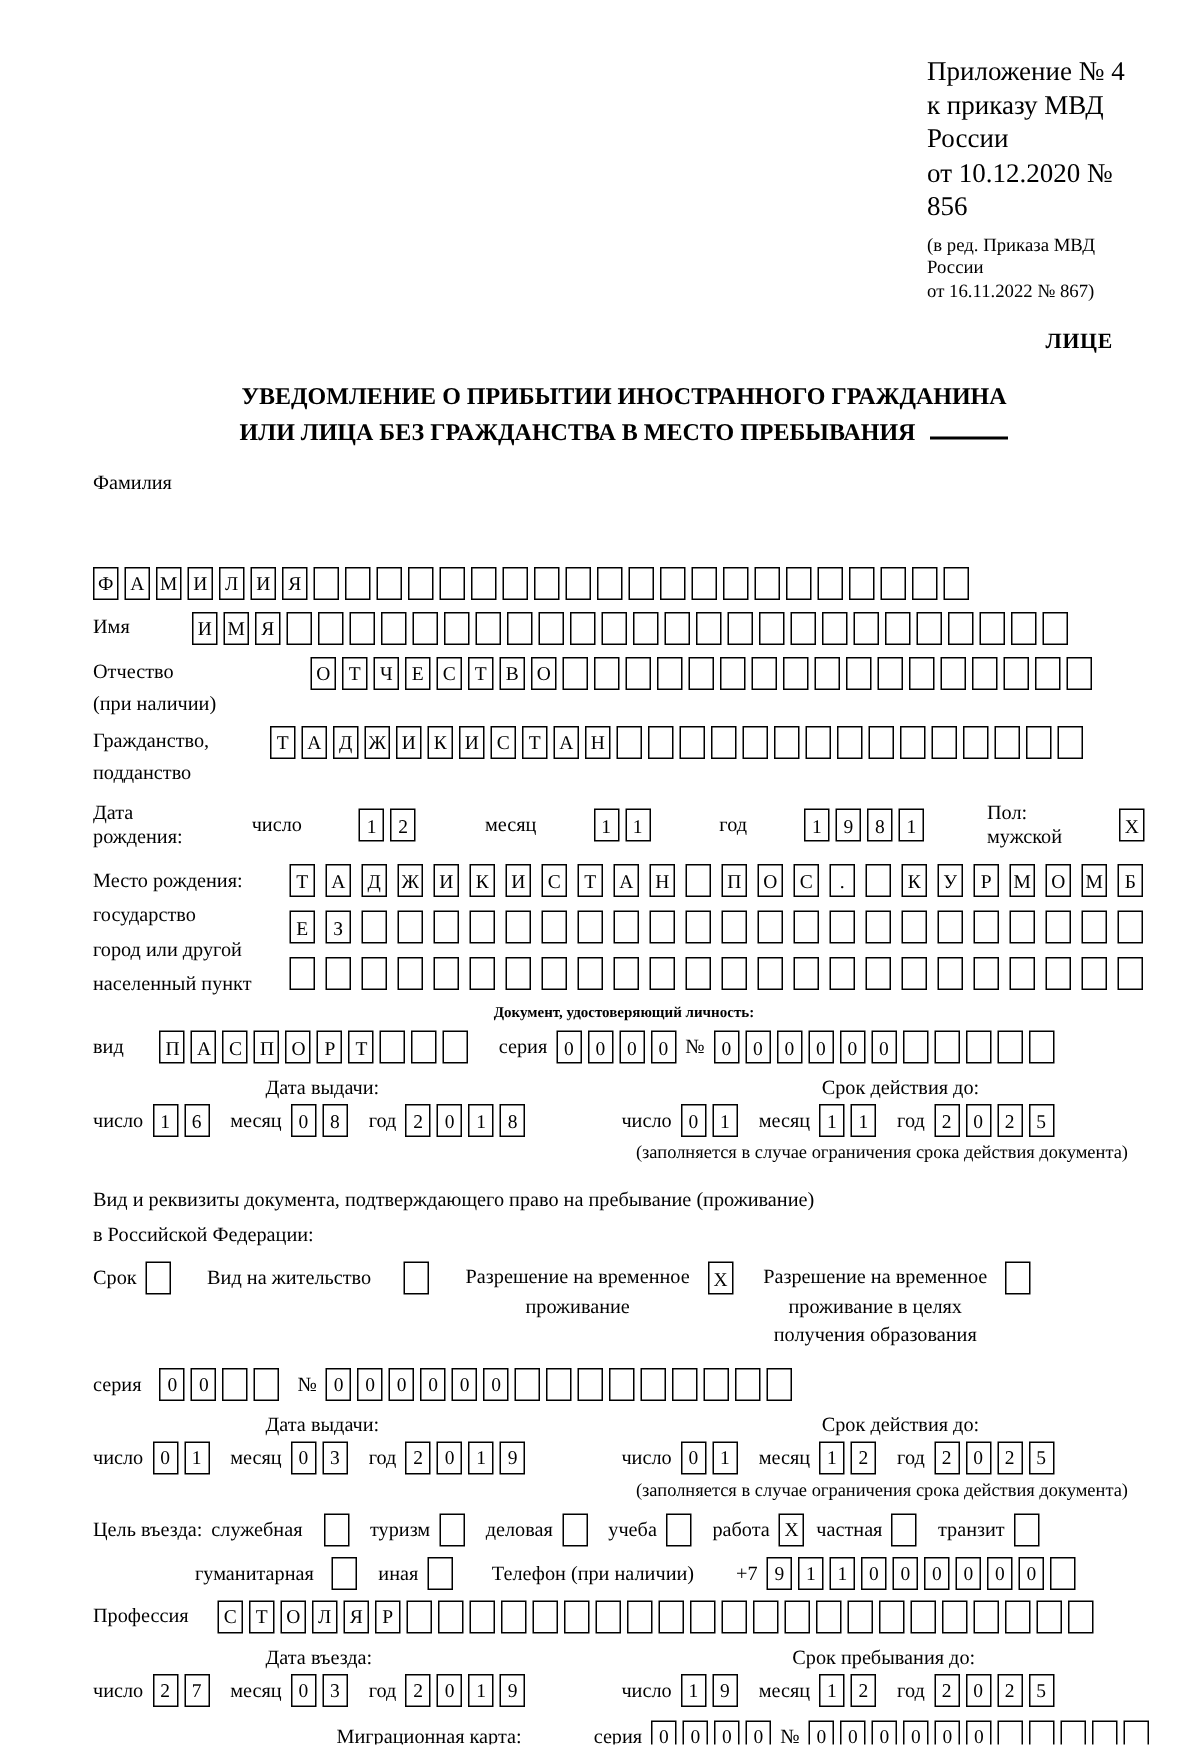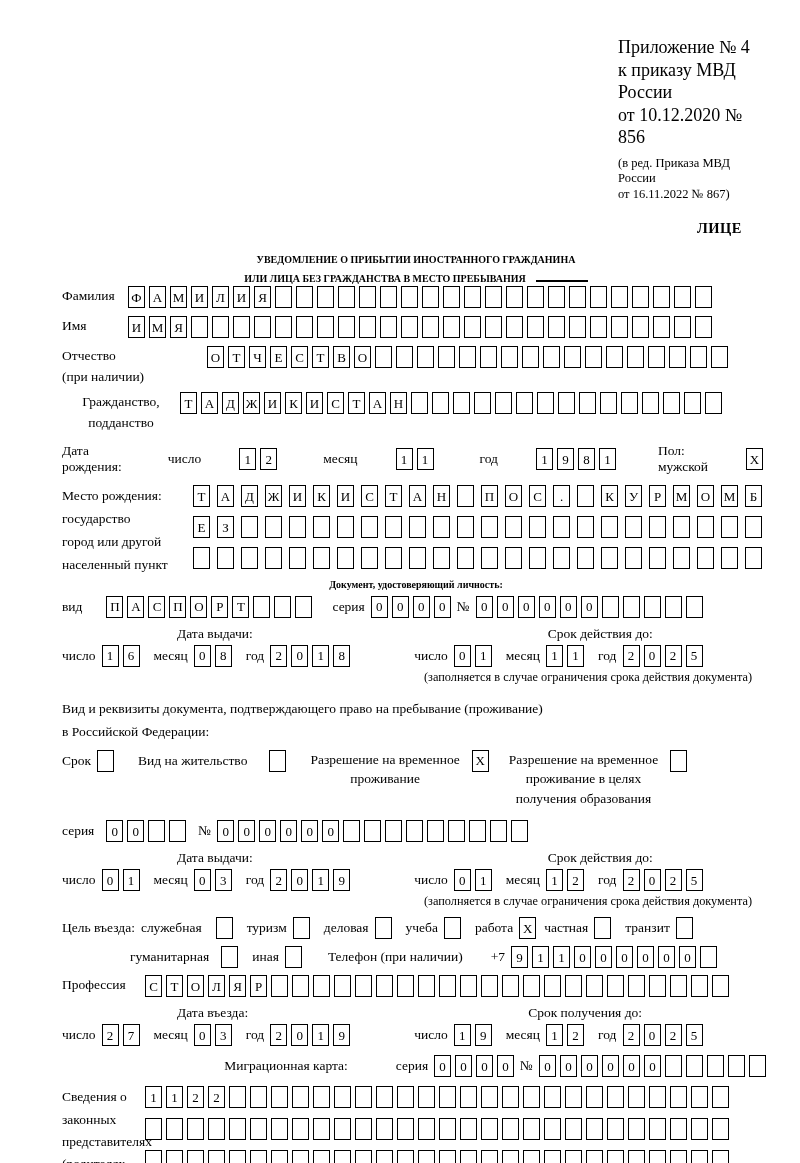--- a/index.html
+++ b/index.html
@@ -6,21 +6,21 @@
   body{
     width:800px;height:1163px;overflow:hidden;color:#000;
     font-family:"Liberation Serif","DejaVu Serif",serif;
     font-size:13.5px;
   }
   .page{padding:36px 30px 0 62px;position:relative;}
   
   .appendix{margin-left:556px;line-height:1.25;font-size:18px;}
   .edition{margin-left:556px;margin-top:7px;line-height:1.25;font-size:12.5px;}
   .forma{margin-top:18px;text-align:right;margin-right:28px;font-weight:bold;font-size:14.5px;letter-spacing:.5px;}
-  .title{margin-top:16px;text-align:center;font-weight:bold;font-size:10px;line-height:1.45;}
+  .title{margin-top:16px;text-align:center;font-weight:bold;font-size:16px;line-height:1.45;}
   .blank-line{display:inline-block;width:52px;border-bottom:2px solid #000;height:12px;margin-left:10px;}
   .sec-head{margin-top:23px;font-weight:bold;font-size:13.6px;letter-spacing:.2px;}
   
   .cells{display:flex;flex-wrap:nowrap;}
   .cell{
     flex:0 0 auto;display:inline-flex;align-items:center;justify-content:center;
     width:15px;height:20px;border:1.6px solid #000;margin-right:4px;
     font-size:13px;line-height:1;background:#fff;
   }
   .cells.wide .cell{margin-right:7px;}
@@ -59,21 +59,21 @@
     <div>от 16.11.2022 № 867)</div>
   </div>
   <div class="forma">ЛИЦЕ</div>
 
   <div class="title">
     <div>УВЕДОМЛЕНИЕ О ПРИБЫТИИ ИНОСТРАННОГО ГРАЖДАНИНА</div>
     <div><span>ИЛИ ЛИЦА БЕЗ ГРАЖДАНСТВА В МЕСТО ПРЕБЫВАНИЯ</span><span class="blank-line"></span></div>
   </div>
 
 
-  <div class="row" style="margin-top:0;">
+  <div class="row" style="margin-top:12px;flex-direction:column;">
     <div class="lab w66">Фамилия</div>
     <div class="cells">
         <span class="cell">Ф</span>
         <span class="cell">А</span>
         <span class="cell">М</span>
         <span class="cell">И</span>
         <span class="cell">Л</span>
         <span class="cell">И</span>
         <span class="cell">Я</span>
         <span class="cell"></span>
@@ -161,21 +161,21 @@
         <span class="cell"></span>
         <span class="cell"></span>
         <span class="cell"></span>
         <span class="cell"></span>
         <span class="cell"></span>
         <span class="cell"></span>
         <span class="cell"></span>
       </div>
   </div>
 
-  <div class="row" style="margin-top:4px;text-align:center;">
+  <div class="row" style="margin-top:4px;">
     <div class="lab w118">
       <div>Гражданство,</div>
       <div>подданство</div>
     </div>
     <div class="cells">
         <span class="cell">Т</span>
         <span class="cell">А</span>
         <span class="cell">Д</span>
         <span class="cell">Ж</span>
         <span class="cell">И</span>
@@ -597,21 +597,21 @@
         <span class="cell"></span>
         <span class="cell"></span>
         <span class="cell"></span>
         <span class="cell"></span>
         <span class="cell"></span>
       </div>
   </div>
 
   <div class="dualhead">
     <span style="margin-left:115px;">Дата въезда:</span>
-    <span style="margin-left:280px;">Срок получения до:</span>
+    <span style="margin-left:280px;">Срок пребывания до:</span>
   </div>
   <div class="grp" style="margin-top:3px;">
     <span class="gl">число</span>
     <span class="cells">
         <span class="cell">2</span>
         <span class="cell">7</span>
       </span>
     <span class="gl2">месяц</span>
     <span class="cells">
         <span class="cell">0</span>

